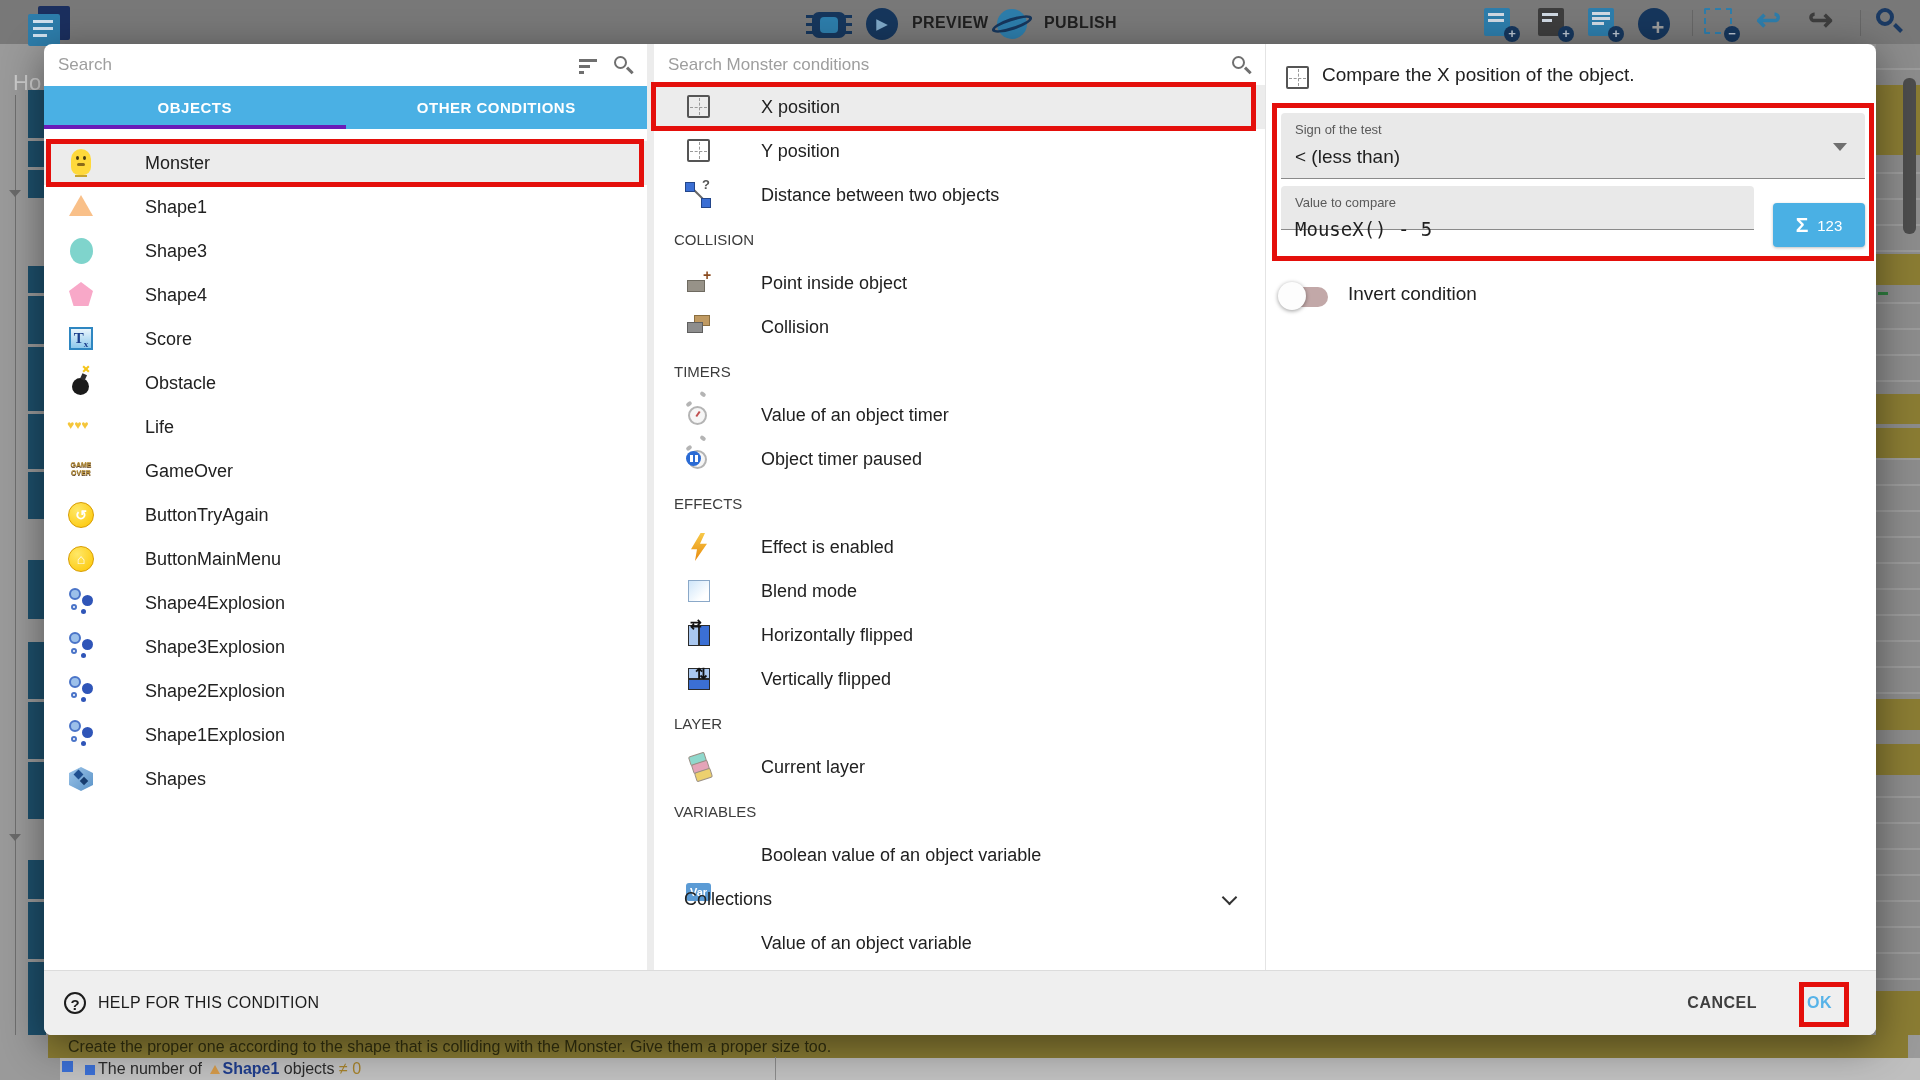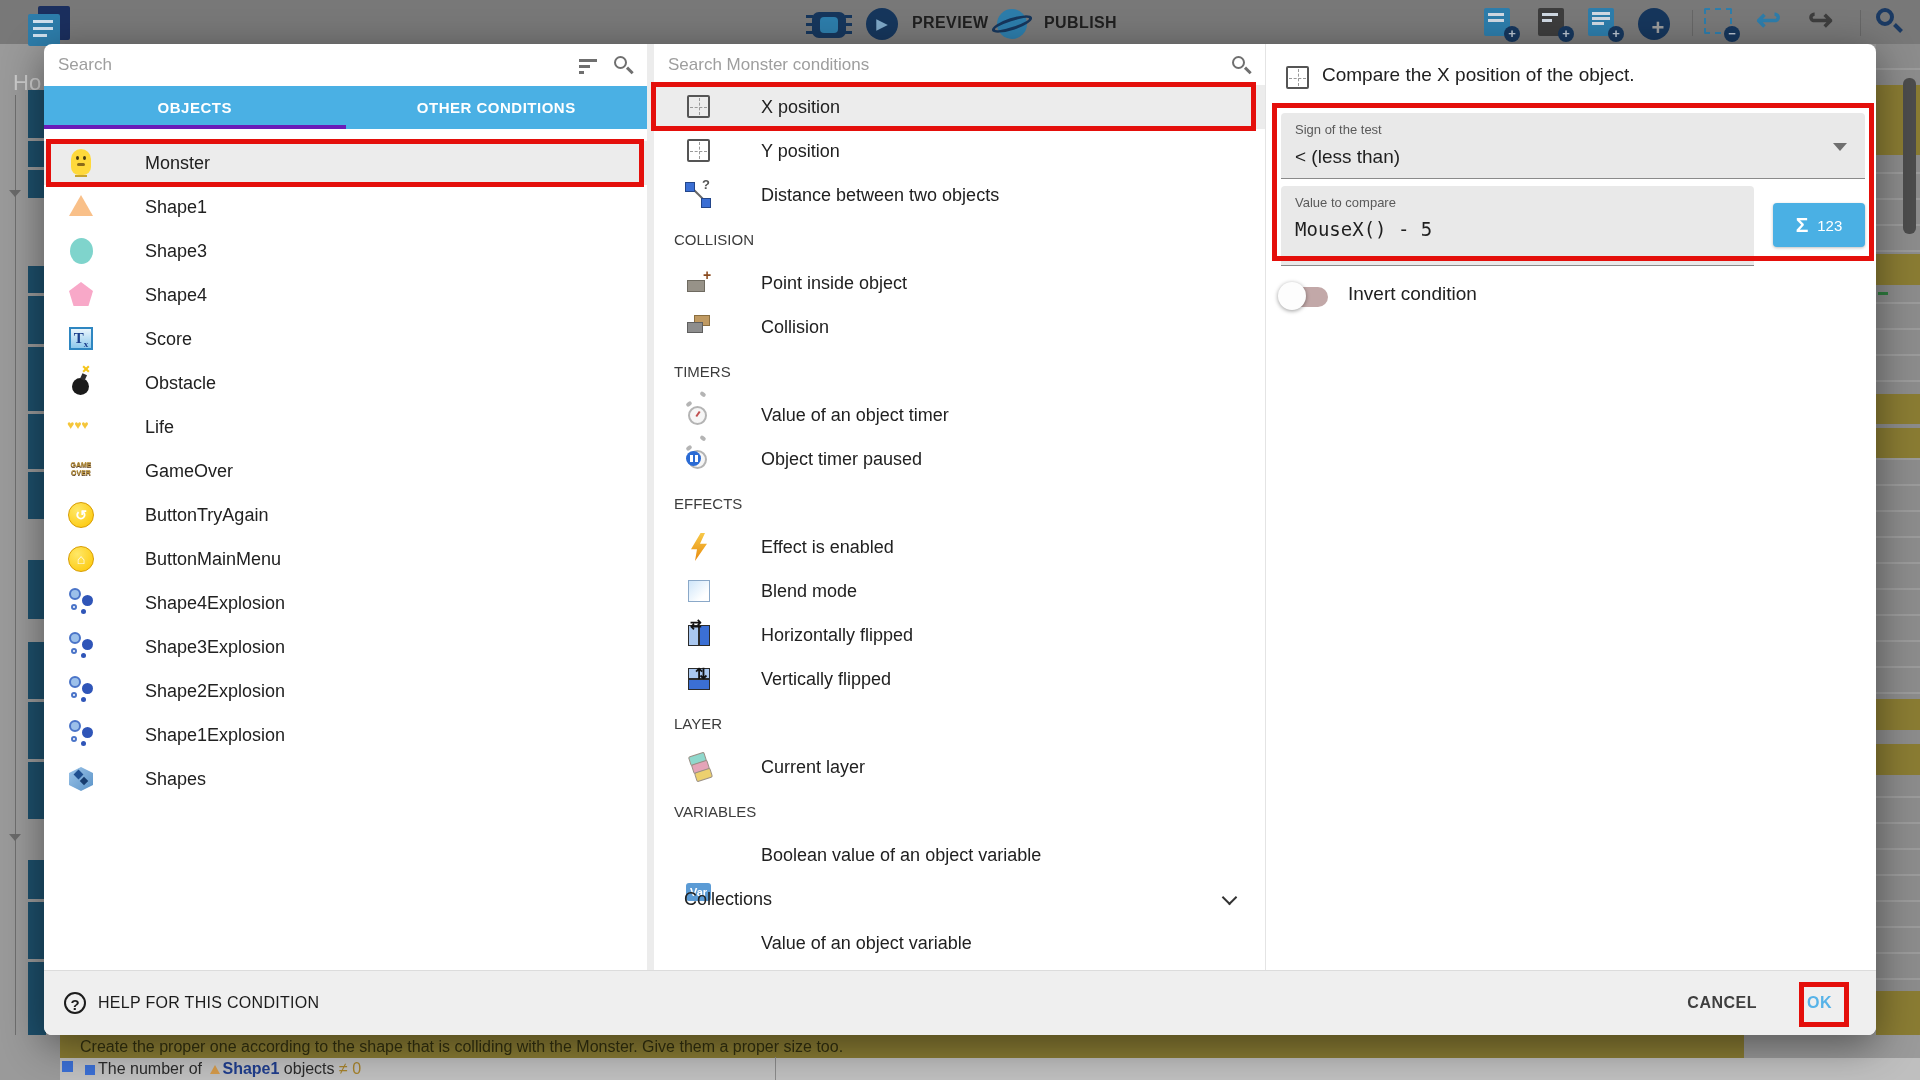--- a/index.html
+++ b/index.html
@@ -46,21 +46,21 @@
   .ev-line { left:15px; top:95px; width:1px; height:940px; background:#6f6f6f; }
   .tri-dn { width:0; height:0; border-left:6px solid transparent; border-right:6px solid transparent; border-top:7px solid #6a6a6a; }
   .evb { position:absolute; left:28px; width:18px; background:#1d4f6b; }
   
   #rstrip { left:1876px; top:44px; width:44px; height:991px;
             background:repeating-linear-gradient(#8c8c8c 0 24px, #9b9b9b 24px 26px); }
   .goldb { position:absolute; left:0; width:44px; background:#8a7c33; }
   #scrollbar-right { left:1903px; top:78px; width:13px; height:156px; background:#4c4c4c; border-radius:6px; }
 
   
-  #bot-comment { left:60px; top:1035px; width:1684px; height:23px; background:#8a7c33; color:#32300f; font-size:16px; line-height:23px; padding-left:20px; white-space:nowrap; overflow:hidden; }
+  #bot-comment { left:48px; top:1035px; width:1860px; height:23px; background:#8a7c33; color:#32300f; font-size:16px; line-height:23px; padding-left:20px; white-space:nowrap; overflow:hidden; }
   #bot-row { left:60px; top:1058px; width:1860px; height:22px; background:#bfbfbf; font-size:16px; color:#2b2b2b; white-space:nowrap; overflow:hidden; }
   #bot-row .cell { position:absolute; top:2px; }
   .obj-bold { font-weight:700; color:#1f3d8c; }
   .expr { color:#3864b0; }
   .opv { color:#a6822a; }
   .mini { display:inline-block; vertical-align:middle; margin:0 3px; }
   .mini-sq { width:10px; height:10px; background:#3b6fd4; }
   .mini-tri { width:0; height:0; border-left:5px solid transparent; border-right:5px solid transparent; border-bottom:9px solid #d49a4a; }
   .mini-grn { width:10px; height:10px; background:#4a7d4a; }
   .mini-dot { width:9px; height:9px; border-radius:50%; background:#2f55b8; }
@@ -183,21 +183,21 @@
   
   .va { left:1px; top:7px; width:25px; height:18px; background:#5b9bd5; border-radius:3px; color:#fff; font-size:11px; font-weight:700; text-align:center; line-height:18px;margin-top:37px; }
 
   
   #cond-title { position:absolute; left:56px; top:20px; font-size:19px; color:#212121; }
   #title-ic { position:absolute; left:18px; top:18px; width:26px; height:28px; }
   .field { position:absolute; background:#e9e9e9; border-bottom:1px solid #8a8a8a; border-radius:4px 4px 0 0; }
   .field .flabel { position:absolute; left:14px; top:9px; font-size:13px; color:#5a5a5a; }
   .field .fvalue { position:absolute; left:14px; top:33px; font-size:19px; color:#1f1f1f; }
   #sign-field { left:15px; top:69px; width:584px; height:66px; }
-  #value-field { left:15px; top:142px; width:473px; height:80px; }
+  #value-field { left:15px; top:142px; width:473px; height:44px; }
   #value-field .fvalue { font-family:"DejaVu Sans Mono",monospace; font-size:19px; top:32px; }
   .dd-arrow { position:absolute; right:18px; top:30px; width:0; height:0; border-left:7px solid transparent; border-right:7px solid transparent; border-top:8px solid #6f6f6f; }
   #sigma-btn { position:absolute; left:507px; top:159px; width:92px; height:44px; background:#4ab0e4; border:none; border-radius:4px; color:#fff; display:flex; align-items:center; justify-content:center; gap:9px; cursor:pointer; box-shadow:0 1px 3px rgba(0,0,0,.25); }
   #sigma-btn .sg { font-size:21px; font-weight:700; }
   #sigma-btn .n123 { font-size:15px; }
   #toggle-track { position:absolute; left:18px; top:243px; width:44px; height:20px; background:#c2a8a8; border-radius:10px; cursor:pointer; }
   #toggle-knob { position:absolute; left:12px; top:238px; width:28px; height:28px; background:#fdfdfd; border-radius:50%; box-shadow:0 1px 4px rgba(0,0,0,.4); }
   #invert-label { position:absolute; left:82px; top:239px; font-size:19px; color:#212121; }
 
   

